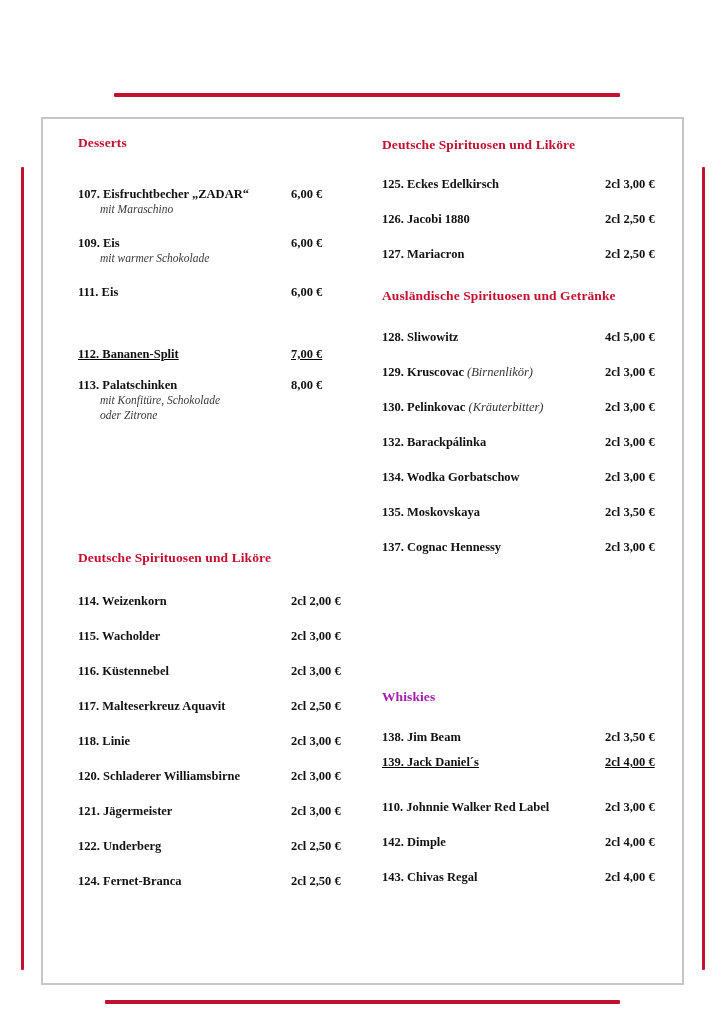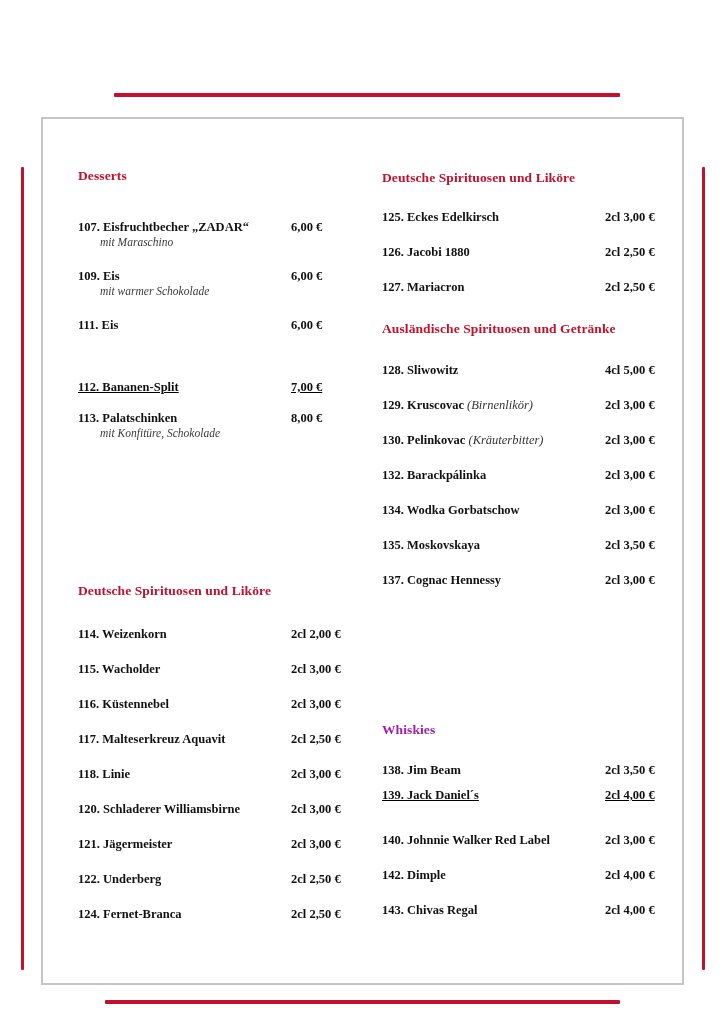--- a/index.html
+++ b/index.html
@@ -74,21 +74,21 @@
   }
 
   
   .col {
     position: absolute;
     top: 0;
   }
   .col-left  { left: 35px;  width: 275px; }
   .col-right { left: 339px; width: 295px; }
 
-  .section { position: absolute; width: 100%; margin-top: 33px; }
+  .section { position: absolute; width: 100%; }
 
   .section-title {
     color: #c4102f;
     font-family: "Liberation Serif", "DejaVu Serif", serif;
     font-weight: 700;
     font-size: 13.5px;
     letter-spacing: 0.1px;
     white-space: nowrap;
     margin-bottom: 0;
   }
@@ -185,20 +185,21 @@
                 <div class="item-price">7,00 €</div>
               </div>
             </div>
             <div class="item" style="position: absolute; top: 243px;">
               <div class="item-row">
                 <div class="item-name">113. Palatschinken</div>
                 <div class="item-spacer"></div>
                 <div class="item-price">8,00 €</div>
               </div>
               <div class="item-desc">mit Konfitüre, Schokolade</div>
+              <div class="item-desc">oder Zitrone</div>
             </div>
           </div>
         </div>
         <div class="section" style="top: 431px;">
           <div class="section-title" style="color: rgb(196, 16, 47);">Deutsche Spirituosen und Liköre</div>
           <div class="items">
             <div class="item" style="position: absolute; top: 44px;">
               <div class="item-row">
                 <div class="item-name">114. Weizenkorn</div>
                 <div class="item-spacer"></div>
@@ -357,21 +358,21 @@
             </div>
             <div class="item" style="position: absolute; top: 66px; text-decoration: underline;">
               <div class="item-row">
                 <div class="item-name">139. Jack Daniel´s</div>
                 <div class="item-spacer"></div>
                 <div class="item-price">2cl 4,00 €</div>
               </div>
             </div>
             <div class="item" style="position: absolute; top: 111px;">
               <div class="item-row">
-                <div class="item-name">140. Johnnie Walker Red Label</div>
+                <div class="item-name">110. Johnnie Walker Red Label</div>
                 <div class="item-spacer"></div>
                 <div class="item-price">2cl 3,00 €</div>
               </div>
             </div>
             <div class="item" style="position: absolute; top: 146px;">
               <div class="item-row">
                 <div class="item-name">142. Dimple</div>
                 <div class="item-spacer"></div>
                 <div class="item-price">2cl 4,00 €</div>
               </div>

